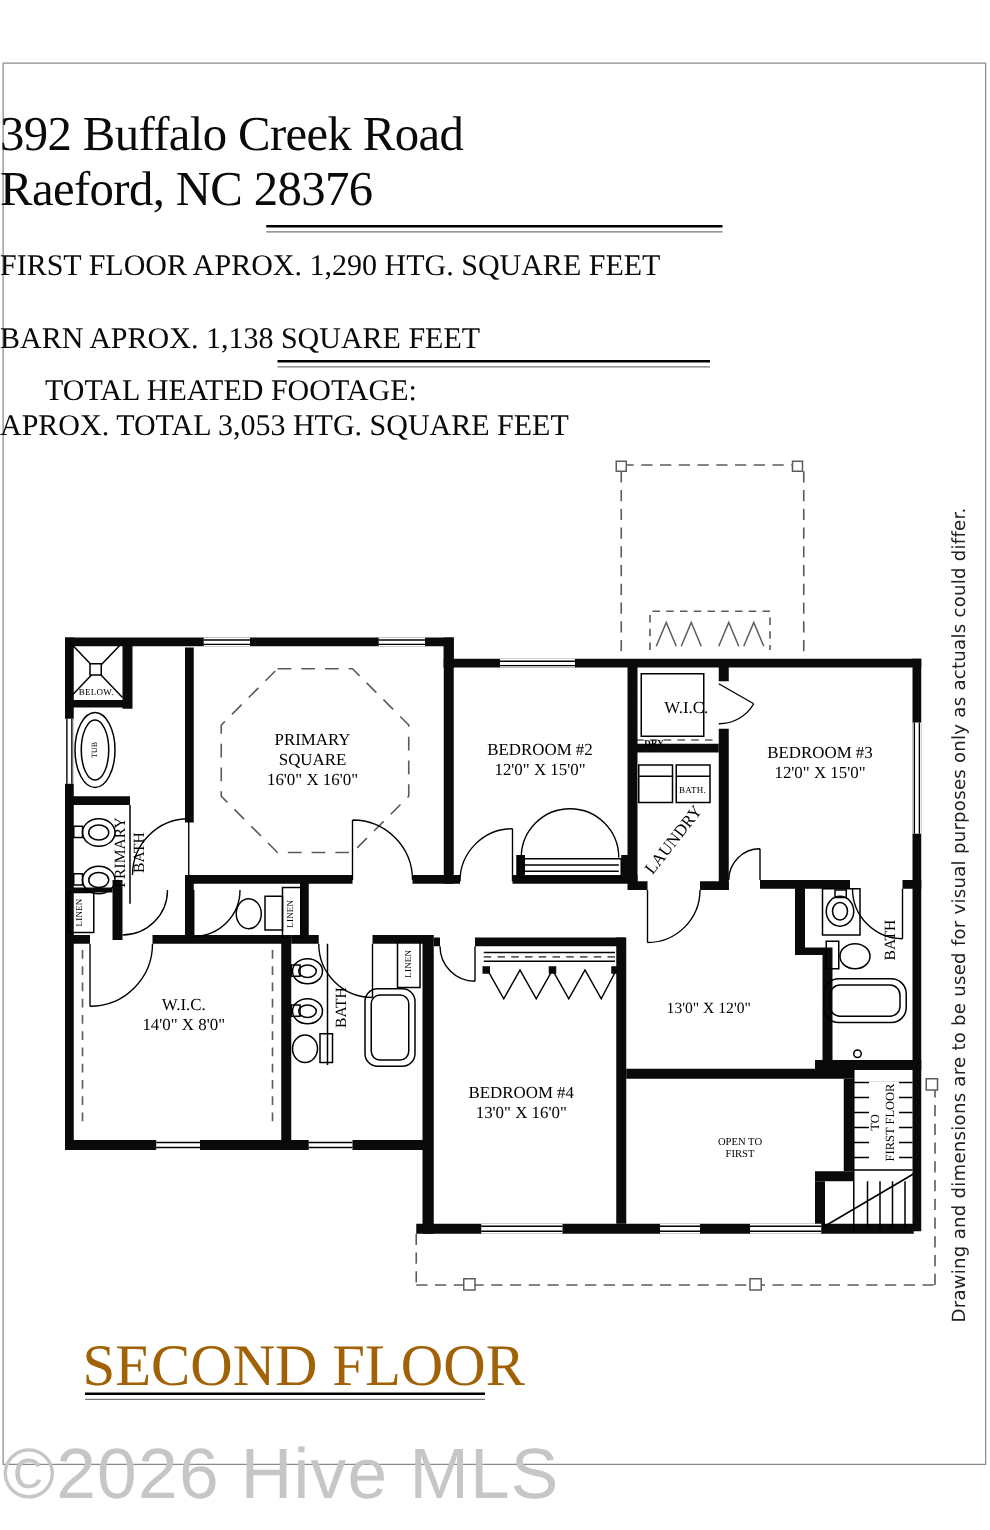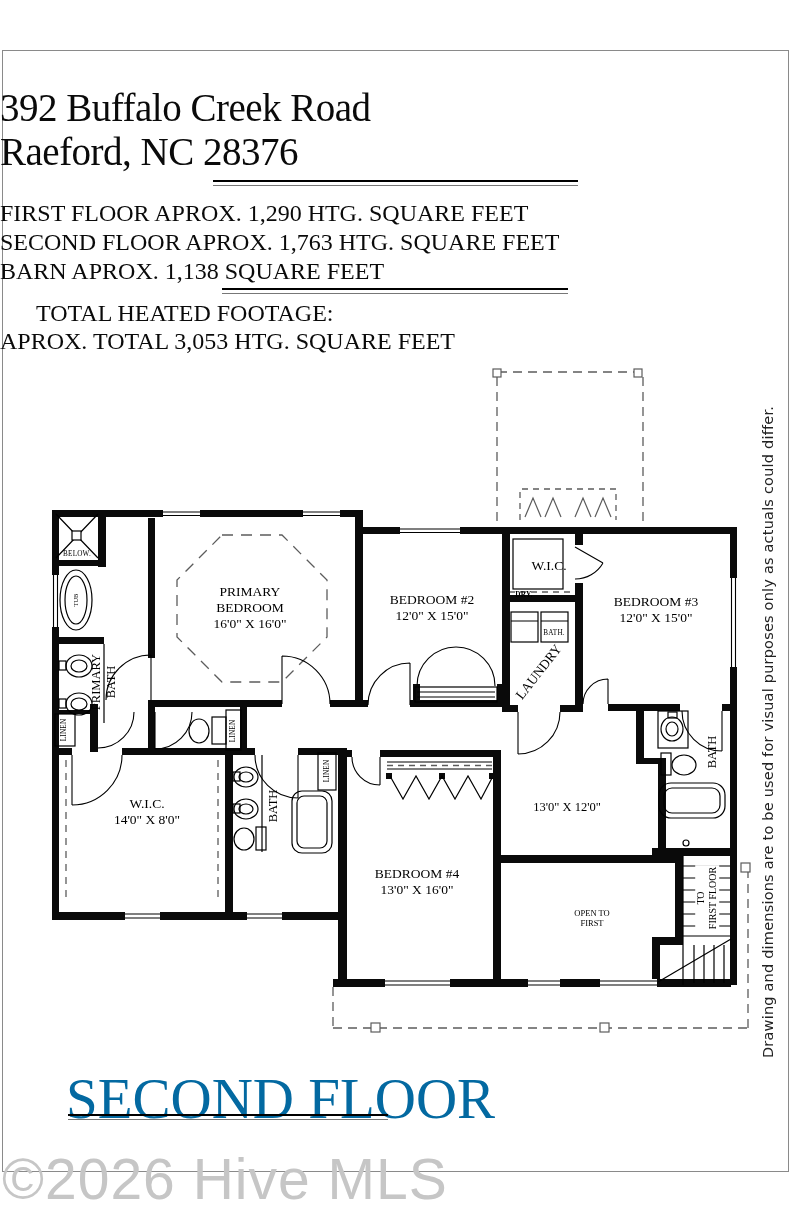--- a/index.html
+++ b/index.html
@@ -14,36 +14,35 @@
   .lbl span{display:block;}
   .s14{font-size:13.5px;}
   .s12{font-size:12.5px;}
   .s10{font-size:10px;}
   .s8{font-size:8.5px;}
   .s7{font-size:7.2px;letter-spacing:0.2px;}
   .s6{font-size:6.4px;}
   .rot{transform:translate(-50%,-50%) rotate(-90deg);}
   .rotL{transform:translate(-50%,-50%) rotate(-52deg);}
   .whitebg{background:#fff;padding:0 2px;}
-  .floor-title{position:absolute;left:66px;top:1066px;font-size:57px;color:#0369a1;letter-spacing:0px;font-weight:500;}
+  .floor-title{position:absolute;left:66px;top:1066px;font-size:47px;color:#a16207;letter-spacing:0px;font-weight:500;}
   .watermark{position:absolute;left:2px;top:1146px;font-family:"Liberation Sans",sans-serif;font-size:57px;color:#c6c6c6;letter-spacing:1px;}
   .disclaimer{position:absolute;left:760px;top:1058px;width:700px;transform-origin:0 0;transform:rotate(-90deg);font-family:"DejaVu Sans",sans-serif;font-size:14.5px;color:#222;letter-spacing:0.2px;}
 </style>
 </head>
 <body>
 
 <div class="page">
   <div class="frame"></div>
 
   <div class="ctr title" style="top:86px;">392 Buffalo Creek Road</div>
   <div class="ctr title" style="top:130px;">Raeford, NC 28376</div>
   <div class="dblline" style="left:213px;top:180px;width:365px;"></div>
 
   <div class="ctr sqft" style="top:199px;">FIRST FLOOR APROX. 1,290 HTG. SQUARE FEET</div>
-  <div class="ctr sqft" style="top:228px;">SECOND FLOOR APROX. 1,763 HTG. SQUARE FEET</div>
   <div class="ctr sqft" style="top:257px;">BARN APROX. 1,138 SQUARE FEET</div>
   <div class="dblline" style="left:222px;top:288px;width:346px;"></div>
   <div class="ctr sqft" style="top:299px;padding-left:36px;">TOTAL HEATED FOOTAGE:</div>
   <div class="ctr sqft" style="top:327px;">APROX. TOTAL 3,053 HTG. SQUARE FEET</div>
 
   <svg class="plan" width="792" height="1224" viewBox="0 0 792 1224">
 
     <g stroke="#5c5c5c" stroke-width="1.3" fill="none" stroke-dasharray="9 6">
       <path d="M497,521 L497,372 L643,372 L643,521"></path>
       <path d="M520,520 V489 H616 V520" stroke-dasharray="6 5"></path>
@@ -220,21 +219,21 @@
       <path d="M560,712 A42,42 0 0 1 518,754 M518,712 L518,754"></path>
       <path d="M682,711 A40,40 0 0 0 722,751 M722,711 L722,751"></path>
       <path d="M352,757 A28,28 0 0 0 380,785 M380,757 L380,785"></path>
       <path d="M192,712 A37,37 0 0 1 155,749 M155,712 L155,749"></path>
       <path d="M134,712 A36,36 0 0 1 98,748"></path>
     </g>
   </svg>
 
   <div class="lbl s14" style="left:250px;top:608px;">
     <span>PRIMARY</span>
-    <span>BEDROOM</span>
+    <span>SQUARE</span>
     <span>16'0" X 16'0"</span>
   </div>
   <div class="lbl s14" style="left:432px;top:608px;">
     <span>BEDROOM #2</span>
     <span>12'0" X 15'0"</span>
   </div>
   <div class="lbl s14" style="left:656px;top:610px;">
     <span>BEDROOM #3</span>
     <span>12'0" X 15'0"</span>
   </div>

